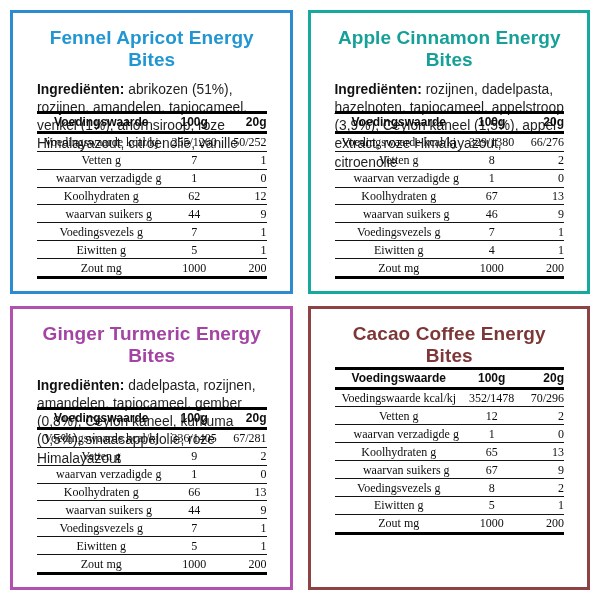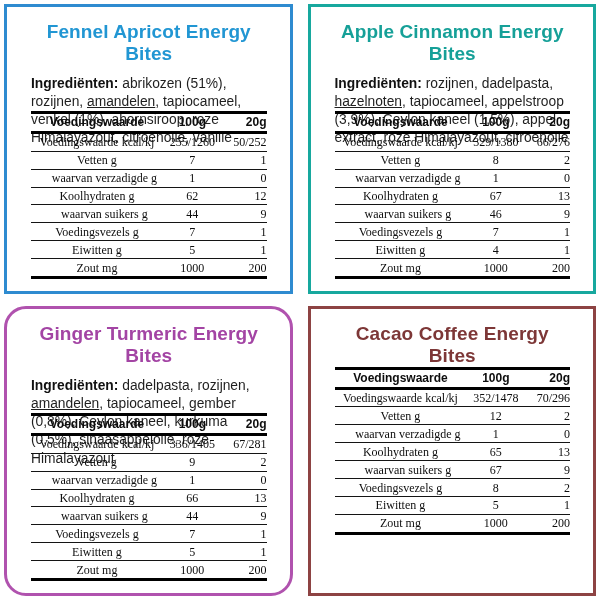--- a/index.html
+++ b/index.html
@@ -1,19 +1,19 @@
 <!DOCTYPE html>
 <html><head>
 <meta charset="utf-8">
 <style>
   * { margin:0; padding:0; box-sizing:border-box; }
   html,body { width:600px; height:600px; background:#ffffff;
     font-family:"Liberation Sans", sans-serif; }
   .grid {
-    width:600px; height:600px; padding:4px;
+    width:600px; height:600px; padding:10px;
     display:grid; grid-template-columns:1fr 1fr; grid-template-rows:1fr 1fr;
     column-gap:15px; row-gap:12px;
   }
   .card {
     border:3px solid #000; background:#fff;
     padding:10px 23px 12px 24px;
     display:flex; flex-direction:column; overflow:hidden;
   }
   .card-title {
     font-size:19px; line-height:1.15; font-weight:700; text-align:center;
@@ -156,21 +156,21 @@
           </tr>
           <tr>
             <td class="col-label">Zout mg</td>
             <td class="col-100">1000</td>
             <td class="col-20">200</td>
           </tr>
         </tbody>
     </table>
   </div>
 
-  <div class="card" style="border-color: rgb(176, 82, 174); border-radius: 22px;">
+  <div class="card" style="border-color: rgb(176, 82, 174);">
     <div class="card-title" style="color: rgb(163, 68, 164);">Ginger Turmeric Energy Bites</div>
     <div class="ingredients">
       <span class="ing-label">Ingrediënten:</span><span class="ing-segments"><span> dadelpasta, rozijnen, </span><span class="u">amandelen</span><span>, tapiocameel, gember (0,8%), Ceylon kaneel, kurkuma (0,5%), sinaasappelolie, roze Himalayazout</span></span>
     </div>
     <table class="nutrition-table">
       <thead>
         <tr>
           <th class="col-label">Voedingswaarde</th>
           <th class="col-100">100g</th>
           <th class="col-20">20g</th>

